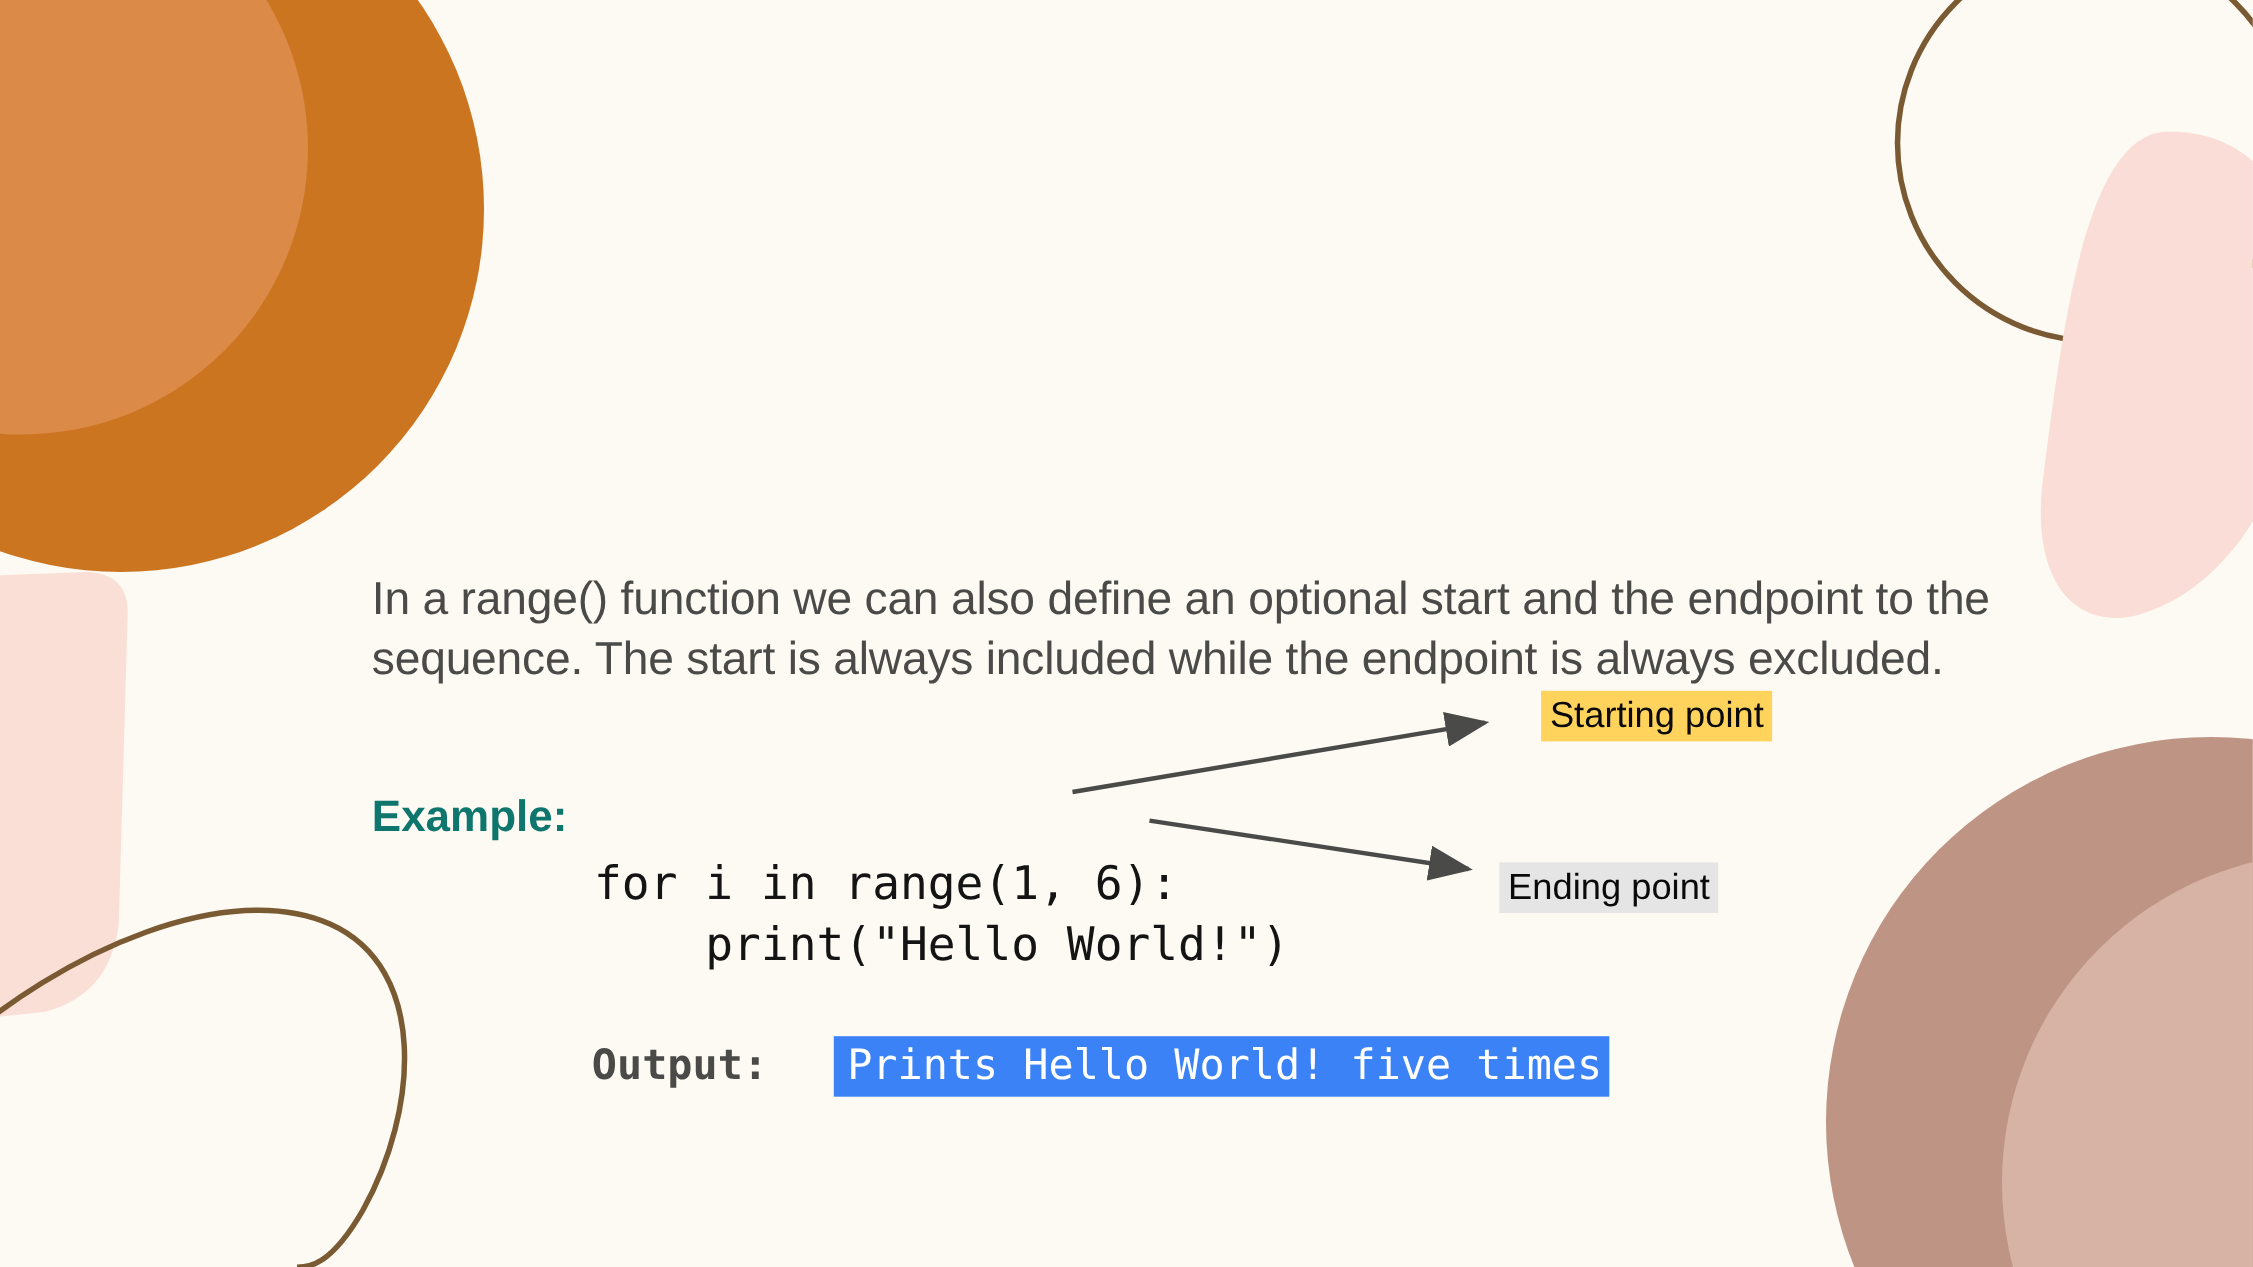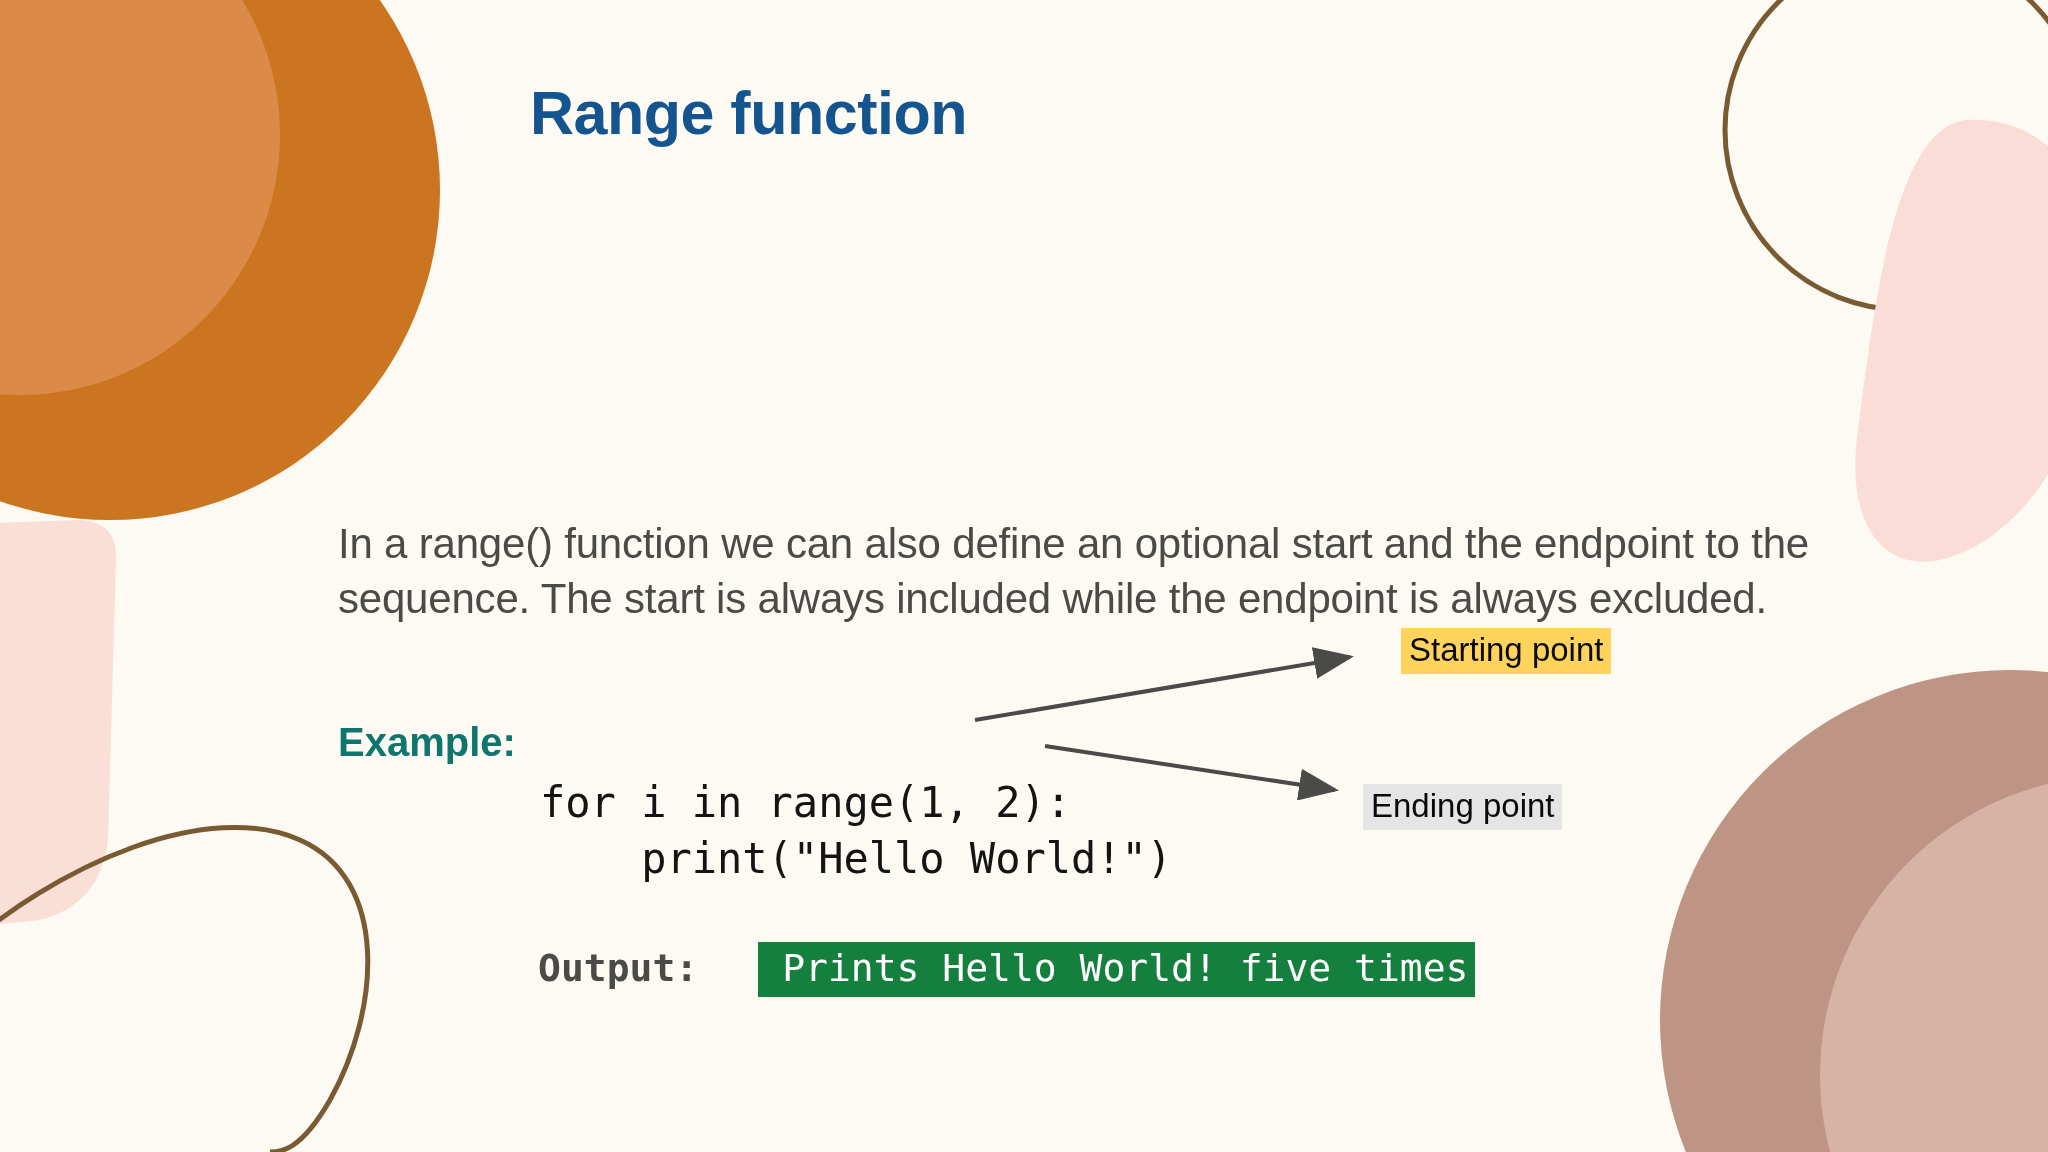--- a/index.html
+++ b/index.html
@@ -100,22 +100,22 @@
     font-family: "DejaVu Sans Mono", monospace;
     font-size: 38px;
     font-weight: bold;
     color: #4A4A48;
     margin-right: 12px;
   }
   .output-value {
     font-family: "DejaVu Sans Mono", monospace;
     font-size: 38px;
     color: #FFFFFF;
-    background: #15803d;
-    padding: 4px 6px 7px 24px;
+    background: #3b82f6;
+    padding: 4px 6px 7px 12px;
   }
 
   .callout {
     position: absolute;
     font-size: 33px;
     color: #0A0A0A;
     padding: 3px 8px 5px 8px;
     white-space: nowrap;
     line-height: 1.15;
   }
@@ -166,28 +166,27 @@
       <marker id="arrowhead" markerWidth="10" markerHeight="8" refX="9" refY="4" orient="auto" markerUnits="strokeWidth">
         <path d="M 0 0 L 10 4 L 0 8 z" fill="#4A4A48"></path>
       </marker>
     </defs>
     <line x1="975" y1="720" x2="1350" y2="657" stroke="#4A4A48" stroke-width="4" marker-end="url(#arrowhead)"></line>
     <line x1="1045" y1="746" x2="1335" y2="790" stroke="#4A4A48" stroke-width="4" marker-end="url(#arrowhead)"></line>
   </svg>
 
   <div id="content">
 
-    <div class="slide-title">Range function</div>
 
 
     <div class="para" id="para-2">In a range() function we can also define an optional start and the endpoint to the sequence. The start is always included while the endpoint is always excluded.</div>
 
     <div class="example-label">Example:</div>
 
-    <div class="code-block">for i in range(1, 2):
+    <div class="code-block">for i in range(1, 6):
     print("Hello World!")</div>
 
     <div class="output-row">
       <span class="output-label">Output:</span>
       <span class="output-value">Prints Hello World! five times</span>
     </div>
 
     <div class="callout" id="callout-start">Starting point</div>
 
     <div class="callout" id="callout-end">Ending point</div>

